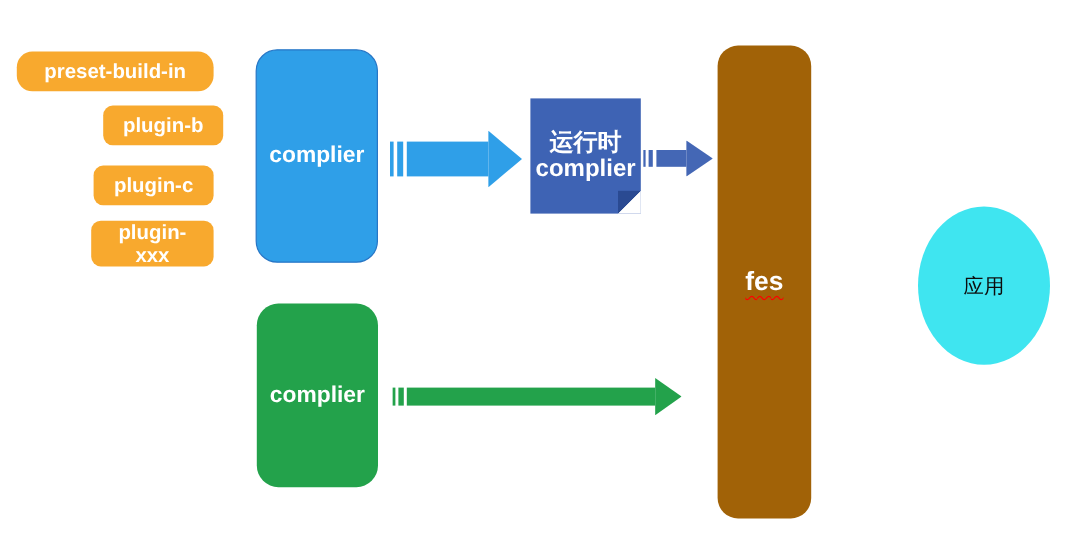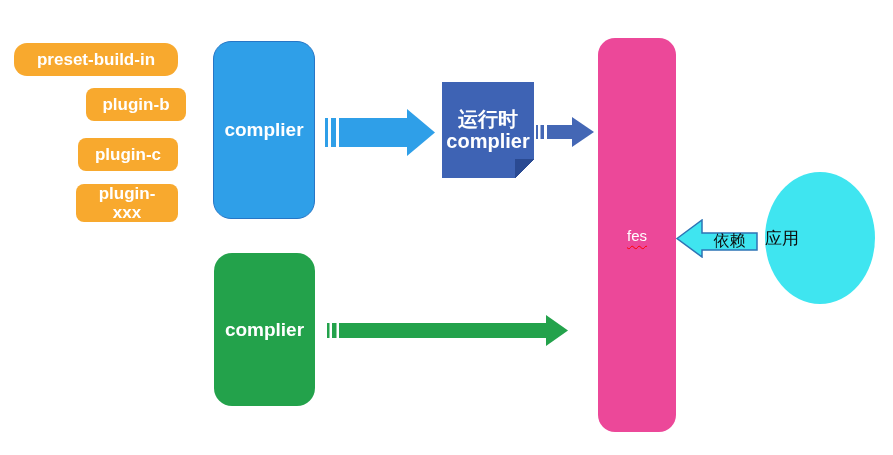--- a/index.html
+++ b/index.html
@@ -47,23 +47,23 @@
     font-size: 19px; font-weight: 600;
   }
   .runtime {
     left: 214px; top: 253px; width: 101px; height: 153px;
     background: #23A24B;
     border-radius: 18px;
     font-size: 19px; font-weight: 600;
   }
   .fes {
     left: 598px; top: 38px; width: 78px; height: 394px;
-    background: #ec4899;
+    background: #a16207;
     border-radius: 17px;
-    font-size: 15px; font-weight: 400;
+    font-size: 22px; font-weight: 700;
   }
   .fes-label {
     text-decoration: underline wavy red;
     text-decoration-thickness: 1px;
     text-underline-offset: 4px;
   }
 
   
   .note {
     position: absolute;
@@ -102,21 +102,21 @@
     left: 26px; top: 13px; width: 55px; height: 18px;
     color: #0d0d0d; font-size: 16px; font-weight: 400;
   }
 
   
   .ellipse {
     position: absolute;
     left: 765px; top: 172px; width: 110px; height: 132px;
     background: #3FE5F0;
     border-radius: 50%;
-    display: flex; align-items: center; 
+    display: flex; align-items: center; justify-content: center;
     color: #0d0d0d;
     font-size: 17px;
   }
 </style>
 </head>
 <body>
 
 <div class="canvas">
 
   <div class="chip chip1">preset-build-in</div>
@@ -168,24 +168,18 @@
     <svg width="241" height="31" viewBox="0 0 241 31">
       <g fill="#23A24B">
         <rect x="0" y="8" width="2.5" height="15"></rect>
         <rect x="5" y="8" width="4.5" height="15"></rect>
         <rect x="12" y="8" width="207" height="15"></rect>
         <polygon points="219,0 241,15.5 219,31"></polygon>
       </g>
     </svg>
   </div>
 
-  <div class="arrow depend-arrow">
-    <svg width="82" height="39" viewBox="0 0 82 39">
-      <polygon points="1,19.5 26,1 26,14 81,14 81,31 26,31 26,38" fill="#3FE5F0" stroke="#2E74B5" stroke-width="1.5" stroke-linejoin="miter"></polygon>
-    </svg>
-    <div class="arrow-label">依赖</div>
-  </div>
 
   <div class="ellipse">
     <span>应用</span>
   </div>
 
 </div>
 
 </body></html>

